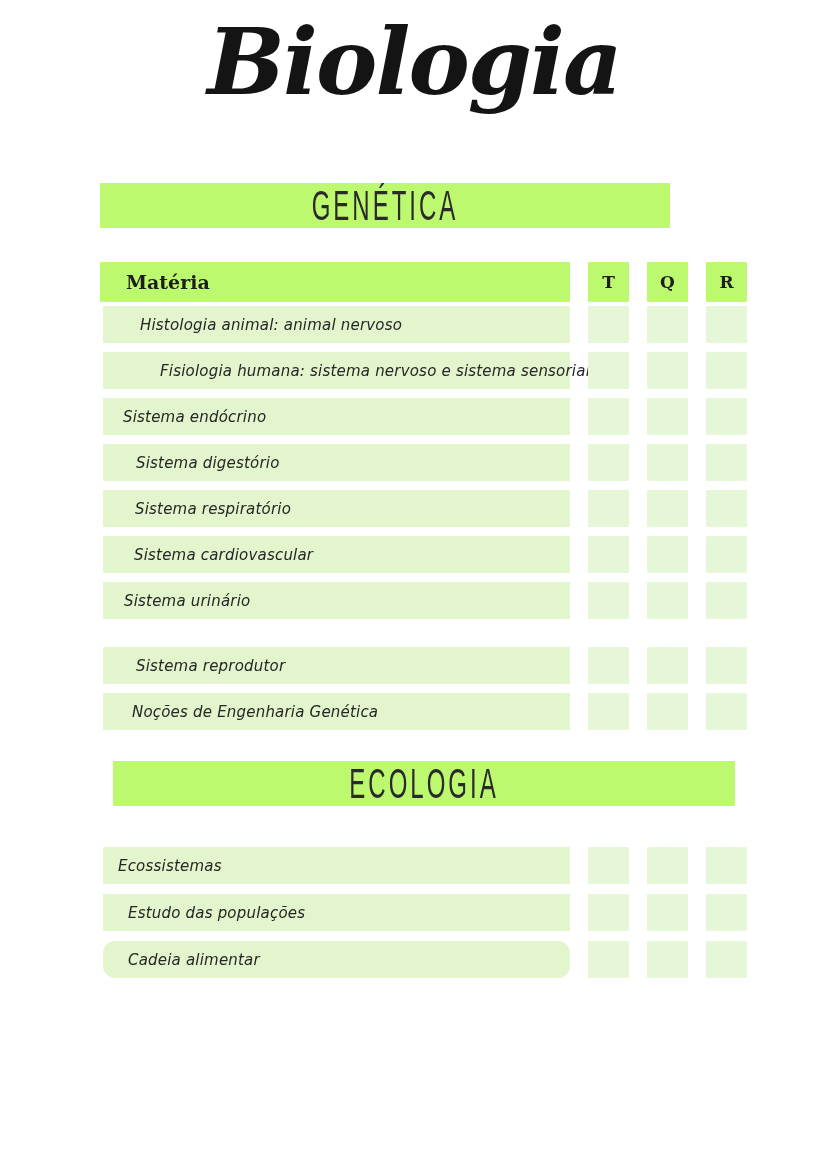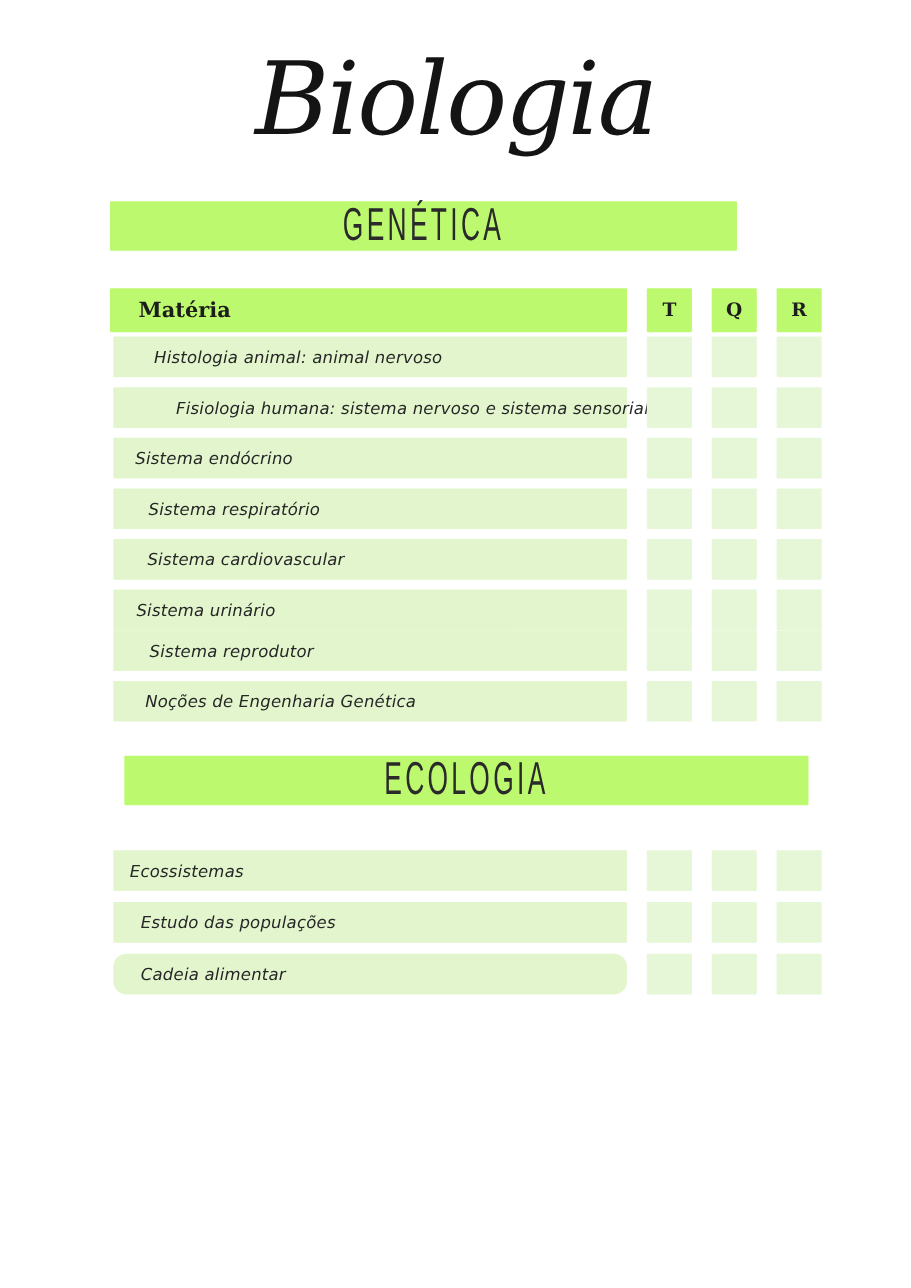--- a/index.html
+++ b/index.html
@@ -7,25 +7,25 @@
     position: relative;
     width: 828px;
     height: 1171px;
     background: #ffffff;
     overflow: hidden;
     font-family: "Liberation Sans", sans-serif;
     color: #1d1d1b;
   }
   .title {
     margin: 0;
-    padding-top: 38px;
+    padding-top: 10px;
     text-align: center;
     font-family: "DejaVu Serif", serif;
     font-style: italic;
-    font-weight: normal;
+    font-weight: bold;
     font-size: 92px;
     line-height: 1.15;
     letter-spacing: -2px;
     color: #141414;
   }
   .content {
     position: absolute;
     left: 100px;
     top: 183px;
     width: 650px;
@@ -81,21 +81,21 @@
   }
   .rows { margin-left: 3px; }
   .row {
     display: grid;
     grid-template-columns: 467px 41px 41px 41px;
     column-gap: 18px;
     height: 37px;
     margin-top: 9px;
   }
   .rows .row:first-child { margin-top: 4px; }
-  .row.extra-gap { margin-top: 0; }
+  .row.extra-gap { margin-top: 28px; }
   .section.no-head .rows { margin-top: 41px; }
   .section.no-head .rows .row { margin-top: 10px; }
   .section.no-head .rows .row:first-child { margin-top: 0; }
   .row-label-bar {
     background: #e2f5cd;
     border-radius: 1px;
     display: flex;
     align-items: center;
     box-sizing: border-box;
   }
@@ -153,20 +153,28 @@
           </div>
           <div class="row">
     <div class="row-label-bar" style="padding-left: 20px;">
       <span class="row-label">Sistema endócrino</span>
     </div>
   <div class="checkbox"></div>
             <div class="checkbox"></div>
             <div class="checkbox"></div>
           </div>
           <div class="row">
+    <div class="row-label-bar" style="padding-left: 33px;">
+      <span class="row-label">Sistema digestório</span>
+    </div>
+  <div class="checkbox"></div>
+            <div class="checkbox"></div>
+            <div class="checkbox"></div>
+          </div>
+          <div class="row">
     <div class="row-label-bar" style="padding-left: 32px;">
       <span class="row-label">Sistema respiratório</span>
     </div>
   <div class="checkbox"></div>
             <div class="checkbox"></div>
             <div class="checkbox"></div>
           </div>
           <div class="row">
     <div class="row-label-bar" style="padding-left: 31px;">
       <span class="row-label">Sistema cardiovascular</span>

